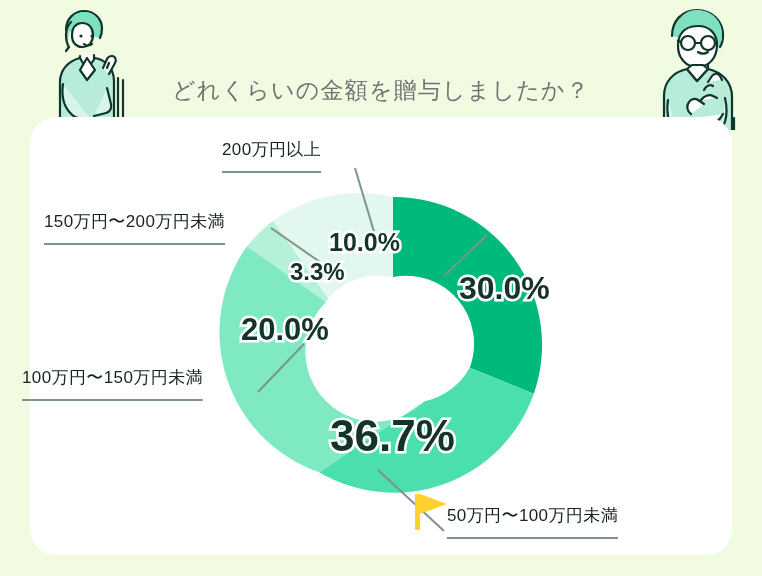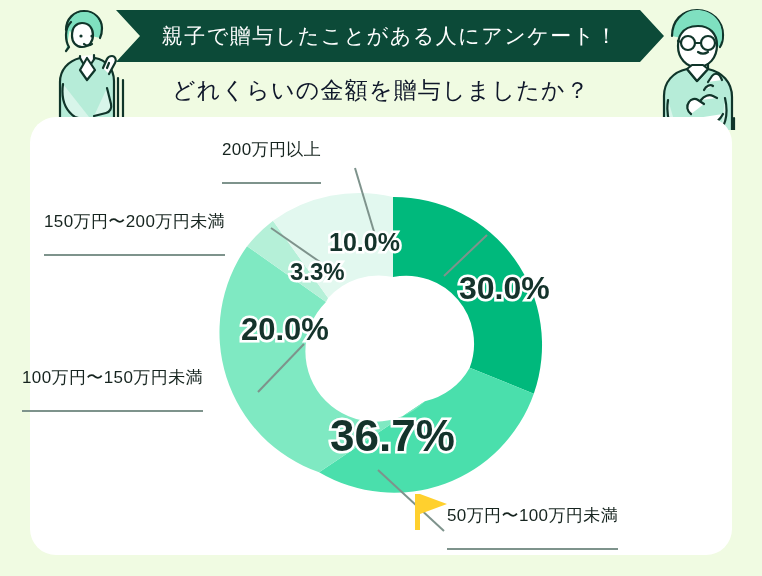--- a/index.html
+++ b/index.html
@@ -18,42 +18,42 @@
     clip-path:polygon(0 0, 24px 26px, 0 52px, 524px 52px, 548px 26px, 524px 0);
     display:flex;align-items:center;justify-content:center;
   }
   .ribbon-text{
     color:#ffffff;font-size:21px;letter-spacing:1.5px;white-space:nowrap;
     font-weight:400;
   }
   .subtitle{
     position:absolute;left:0;right:0;top:68px;height:44px;
     display:flex;align-items:center;justify-content:center;
-    color:#0f172a;font-size:23px;letter-spacing:1.2px;white-space:nowrap;
+    color:#737373;font-size:23px;letter-spacing:1.2px;white-space:nowrap;
   }
 
   
   .illo{position:absolute;}
   .illo-left{left:30px;top:0px;width:106px;height:122px;}
   .illo-right{left:646px;top:0px;width:112px;height:130px;}
 
   
   .card{
     position:absolute;left:30px;top:117px;width:702px;height:438px;
     background:#ffffff;border-radius:26px;
   }
 
   
   .chart-wrap{position:absolute;left:0;top:0;width:762px;height:576px;pointer-events:none;}
 
   
   .lbl{
     position:absolute;white-space:nowrap;color:#16241f;
     font-size:17px;letter-spacing:.4px;
-    border-bottom:2px solid #7e938c;padding-bottom:21px;
+    border-bottom:2px solid #7e938c;padding-bottom:10px;
   }
   .lbl-200over{left:222px;top:138px;}
   .lbl-150-200{left:44px;top:210px;}
   .lbl-100-150{left:22px;top:366px;}
   .lbl-50-100{left:447px;top:504px;}
   .lbl-u50{left:491px;top:203px;}
 
   .flag{position:absolute;left:414px;top:492px;width:34px;height:38px;}
 
   
@@ -91,23 +91,20 @@
         <path d="M33 84c-2 14 2 26 12 33l18 5" fill="#d8f5ea"></path>
         <path d="M64 116l12-3c4-1 6-5 5-9l-4-16" fill="#d8f5ea"></path>
         <path d="M79 74l6-11c2-3 0-7-3-7-2 0-4 1-5 3l-4 9" fill="#ffffff"></path>
         <path d="M77 68l2-5"></path>
         <path d="M88 78v44"></path>
         <path d="M93 80v42"></path>
       </g>
     </svg>
   </div>
 
-  <div class="ribbon">
-    <div class="ribbon-text">親子で贈与したことがある人にアンケート！</div>
-  </div>
 
   <div class="subtitle">どれくらいの金額を贈与しましたか？</div>
 
   <div class="illo illo-right">
     <svg viewBox="0 0 112 130" width="112" height="130">
       <g fill="none" stroke="#10352a" stroke-width="2.2" stroke-linecap="round" stroke-linejoin="round">
         <path d="M26 36c0-15 10-26 25-26s26 11 26 25c0 5-1 9-3 12" fill="#7fe0c0"></path>
         <path d="M51 10c14 0 25 10 25 24 0 3 0 6-1 8-3-9-10-13-21-13-9 0-15 3-19 9-2-3-3-6-3-10 0-11 8-18 19-18z" fill="#7fe0c0" stroke="none"></path>
         <path d="M35 34c-2 3-3 7-3 12 0 12 8 21 19 21 12 0 20-9 20-22 0-11-7-19-19-19-8 0-14 3-17 8z" fill="#ffffff"></path>
         <circle cx="42" cy="43" r="7" fill="#ffffff"></circle>

